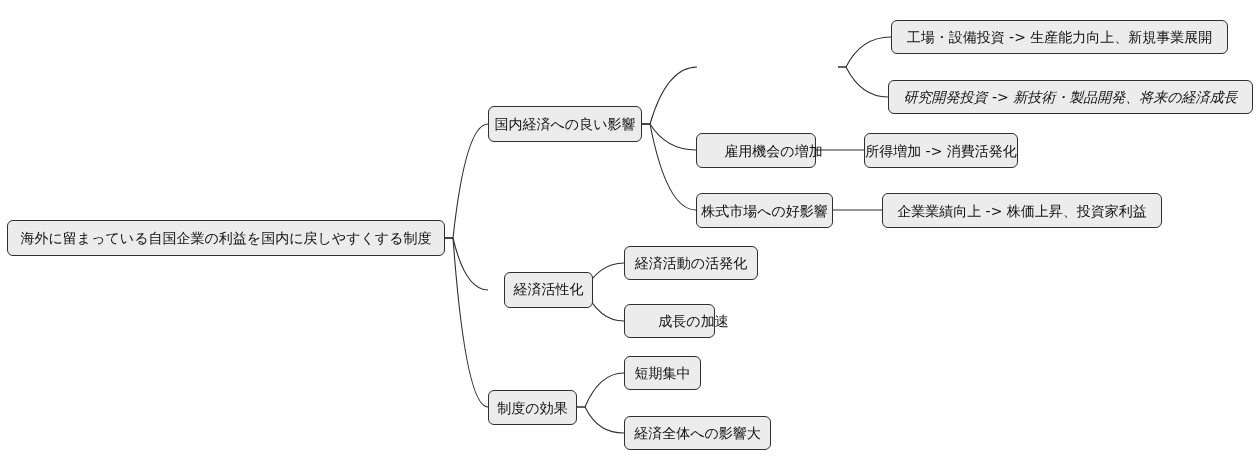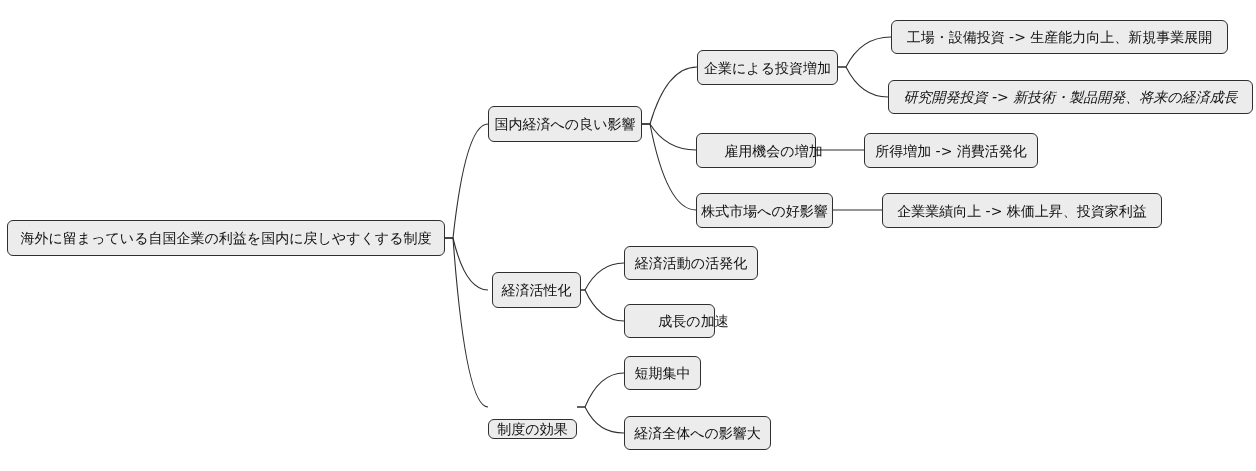--- a/index.html
+++ b/index.html
@@ -63,39 +63,38 @@
     <path d="M577,290 L585,290 C595,271 608,263 624,263"></path>
     <path d="M577,290 L585,290 C595,312 608,321 624,321"></path>
     <path d="M577,407 L585,407 C595,383 608,373 624,373"></path>
     <path d="M577,407 L585,407 C595,427 608,433 624,433"></path>
   </svg>
 
   <div class="node" style="left:7px;top:220px;width:438px;height:36px;">海外に留まっている自国企業の利益を国内に戻しやすくする制度</div>
 
   <div class="node" style="left:488px;top:106px;width:154px;height:36px;">国内経済への良い影響</div>
 
-  <div class="node" style="left:697px;top:50px;width:141px;height:35px;">企業による投資増加</div>
 
   <div class="node" style="left:891px;top:20px;width:337px;height:34px;">工場・設備投資 -&gt; 生産能力向上、新規事業展開</div>
 
   <div class="node" style="left:888px;top:80px;width:365px;height:34px;font-style:italic;">研究開発投資 -&gt; 新技術・製品開発、将来の経済成長</div>
 
   <div class="node" style="left:696px;top:133px;width:120px;height:35px;padding-left:35px;">雇用機会の増加</div>
 
-  <div class="node" style="left:864px;top:133px;width:174px;height:35px;">所得増加 -&gt; 消費活発化</div>
+  <div class="node" style="left:864px;top:133px;width:154px;height:35px;">所得増加 -&gt; 消費活発化</div>
 
   <div class="node" style="left:696px;top:193px;width:137px;height:35px;">株式市場への好影響</div>
 
   <div class="node" style="left:882px;top:193px;width:280px;height:35px;">企業業績向上 -&gt; 株価上昇、投資家利益</div>
 
-  <div class="node" style="left:492px;top:272px;width:89px;height:36px;">経済活性化</div>
+  <div class="node" style="left:504px;top:272px;width:89px;height:36px;font-family:Liberation Mono, monospace;">経済活性化</div>
 
   <div class="node" style="left:624px;top:246px;width:134px;height:34px;">経済活動の活発化</div>
 
   <div class="node" style="left:624px;top:304px;width:91px;height:34px;padding-left:48px;">成長の加速</div>
 
-  <div class="node" style="left:488px;top:390px;width:89px;height:20px;margin-top:29px;">制度の効果</div>
+  <div class="node" style="left:488px;top:390px;width:89px;height:35px;">制度の効果</div>
 
   <div class="node" style="left:624px;top:356px;width:77px;height:34px;">短期集中</div>
 
   <div class="node" style="left:624px;top:416px;width:147px;height:34px;">経済全体への影響大</div>
 
 </div>
 
 </body></html>

